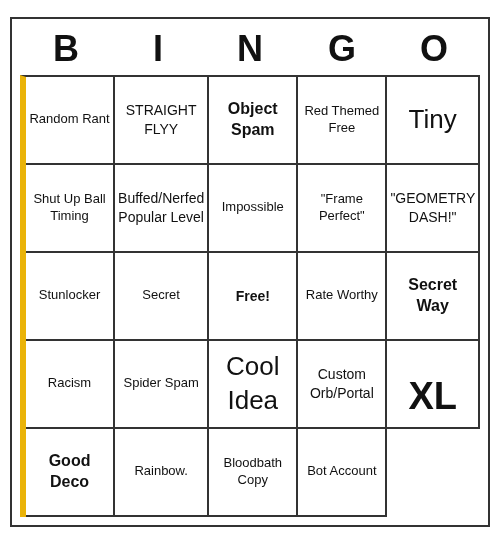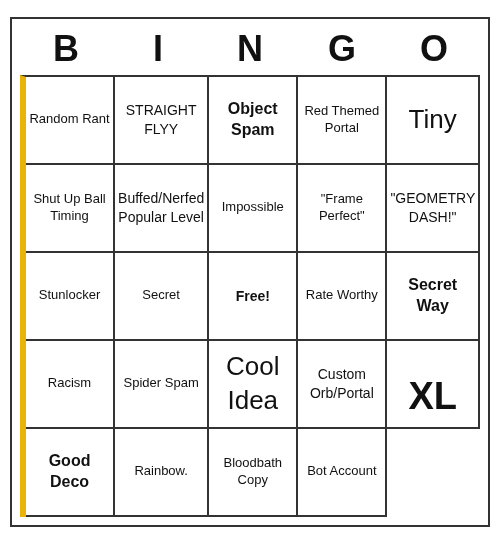--- a/index.html
+++ b/index.html
@@ -87,21 +87,21 @@
   <div class="bingo-cell">
         <span class="cell-text">Random Rant</span>
       </div>
       <div class="bingo-cell">
         <span class="cell-text small">STRAIGHT FLYY</span>
       </div>
       <div class="bingo-cell">
         <span class="cell-text medium">Object Spam</span>
       </div>
       <div class="bingo-cell">
-        <span class="cell-text">Red Themed Portal</span>
+        <span class="cell-text">Red Themed Free</span>
       </div>
       <div class="bingo-cell">
         <span class="cell-text large">Tiny</span>
       </div>
       <div class="bingo-cell">
         <span class="cell-text">Shut Up Ball Timing</span>
       </div>
       <div class="bingo-cell">
         <span class="cell-text small">Buffed/Nerfed Popular Level</span>
       </div>

